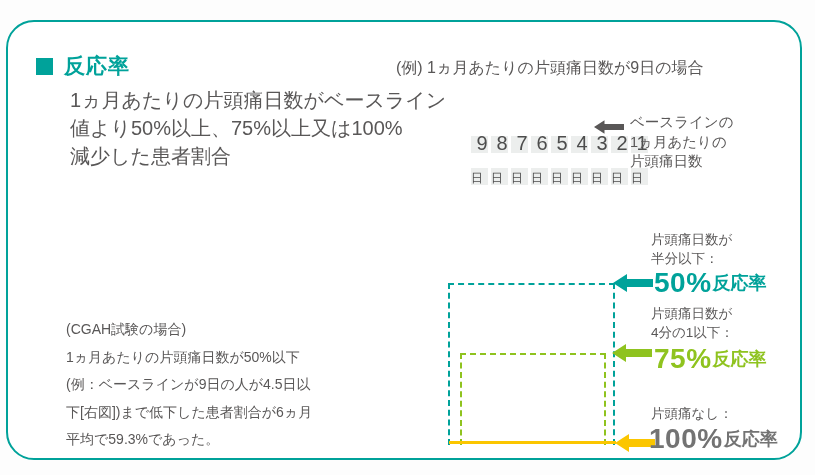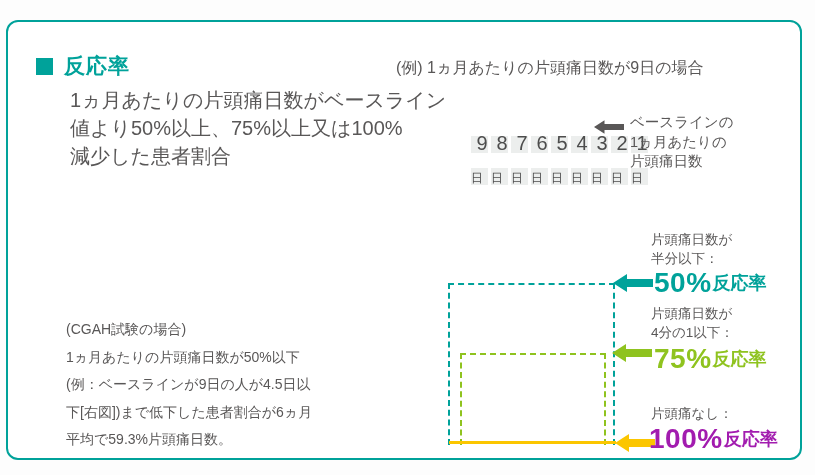--- a/index.html
+++ b/index.html
@@ -2,21 +2,21 @@
 <html lang="ja"><head>
 <meta charset="utf-8">
 <style>
   html,body{margin:0;padding:0;background:#fdfdfd;}
   body{width:815px;height:475px;position:relative;overflow:hidden;
        font-family:"Liberation Sans","DejaVu Sans",sans-serif;color:#595757;}
   .canvas{position:absolute;inset:0;}
 
   
   .panel{position:absolute;left:6px;top:20px;width:792px;height:436px;
-         border:2.2px solid #00a29a;border-radius:12px;background:#fff;}
+         border:2.2px solid #00a29a;border-radius:28px;background:#fff;}
 
   
   .heading{position:absolute;left:28px;top:30px;display:flex;align-items:center;}
   .bullet{width:17px;height:17px;background:#00a29a;display:inline-block;}
   .heading-title{margin-left:11px;font-size:21px;font-weight:bold;color:#00a29a;letter-spacing:1px;}
 
   
   .definition{position:absolute;left:62px;top:64px;font-size:20px;line-height:28px;color:#595757;}
   .cgah{position:absolute;left:58px;top:294px;font-size:14px;line-height:27.5px;color:#595757;}
 
@@ -54,21 +54,21 @@
 
   
   .baseline-label{position:absolute;left:622px;top:91px;font-size:14.5px;line-height:19.5px;color:#595757;z-index:5;}
   .resp-desc{position:absolute;left:643px;font-size:13.5px;line-height:18.5px;color:#595757;z-index:5;}
   .desc-50{top:209px;}
   .desc-75{top:283px;}
   .desc-100{top:383px;}
   .resp-value{position:absolute;display:flex;align-items:center;font-weight:bold;z-index:5;}
   .value-50{left:646px;top:245px;color:#00a29a;}
   .value-75{left:646px;top:321px;color:#8fc31f;}
-  .value-100{left:641px;top:401px;color:#a21caf;}
+  .value-100{left:641px;top:401px;color:#737373;}
   .pct{font-size:28px;letter-spacing:0.5px;}
   .suffix{font-size:18px;margin-left:1px;}
 </style>
 </head>
 <body>
 
 <div class="canvas">
   <div class="panel">
 
     <div class="heading">
@@ -80,21 +80,21 @@
       <div>1ヵ月あたりの片頭痛日数がベースライン</div>
       <div>値より50%以上、75%以上又は100%</div>
       <div>減少した患者割合</div>
     </div>
 
     <div class="cgah">
       <div>(CGAH試験の場合)</div>
       <div>1ヵ月あたりの片頭痛日数が50%以下</div>
       <div>(例：ベースラインが9日の人が4.5日以</div>
       <div>下[右図])まで低下した患者割合が6ヵ月</div>
-      <div>平均で59.3%片頭痛日数。</div>
+      <div>平均で59.3%であった。</div>
     </div>
 
     <div class="example-title">(例) 1ヵ月あたりの片頭痛日数が9日の場合</div>
 
     <div class="rows">
       <div class="daybox">
           <div class="daybox-fill"></div>
         </div>
       <div class="daybox">
           <div class="daybox-fill"></div>

